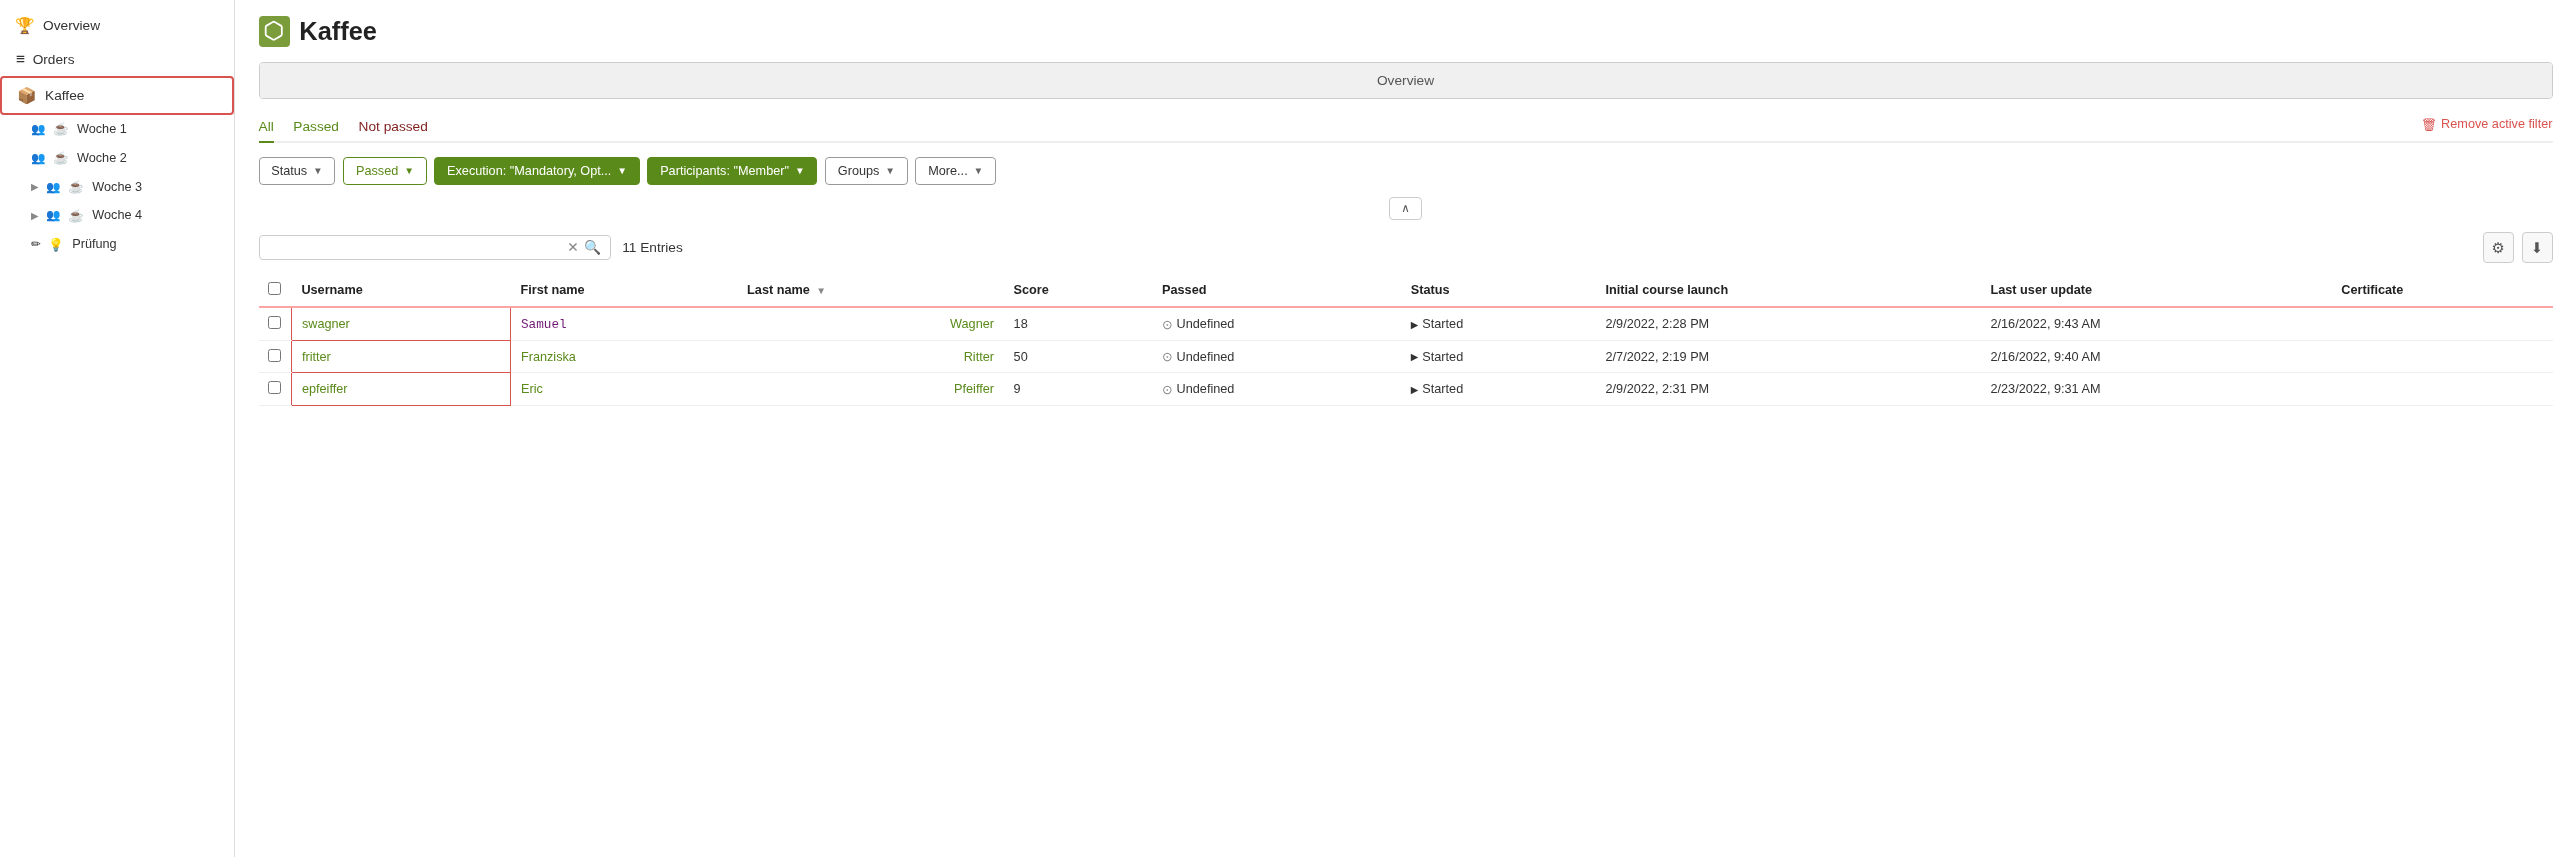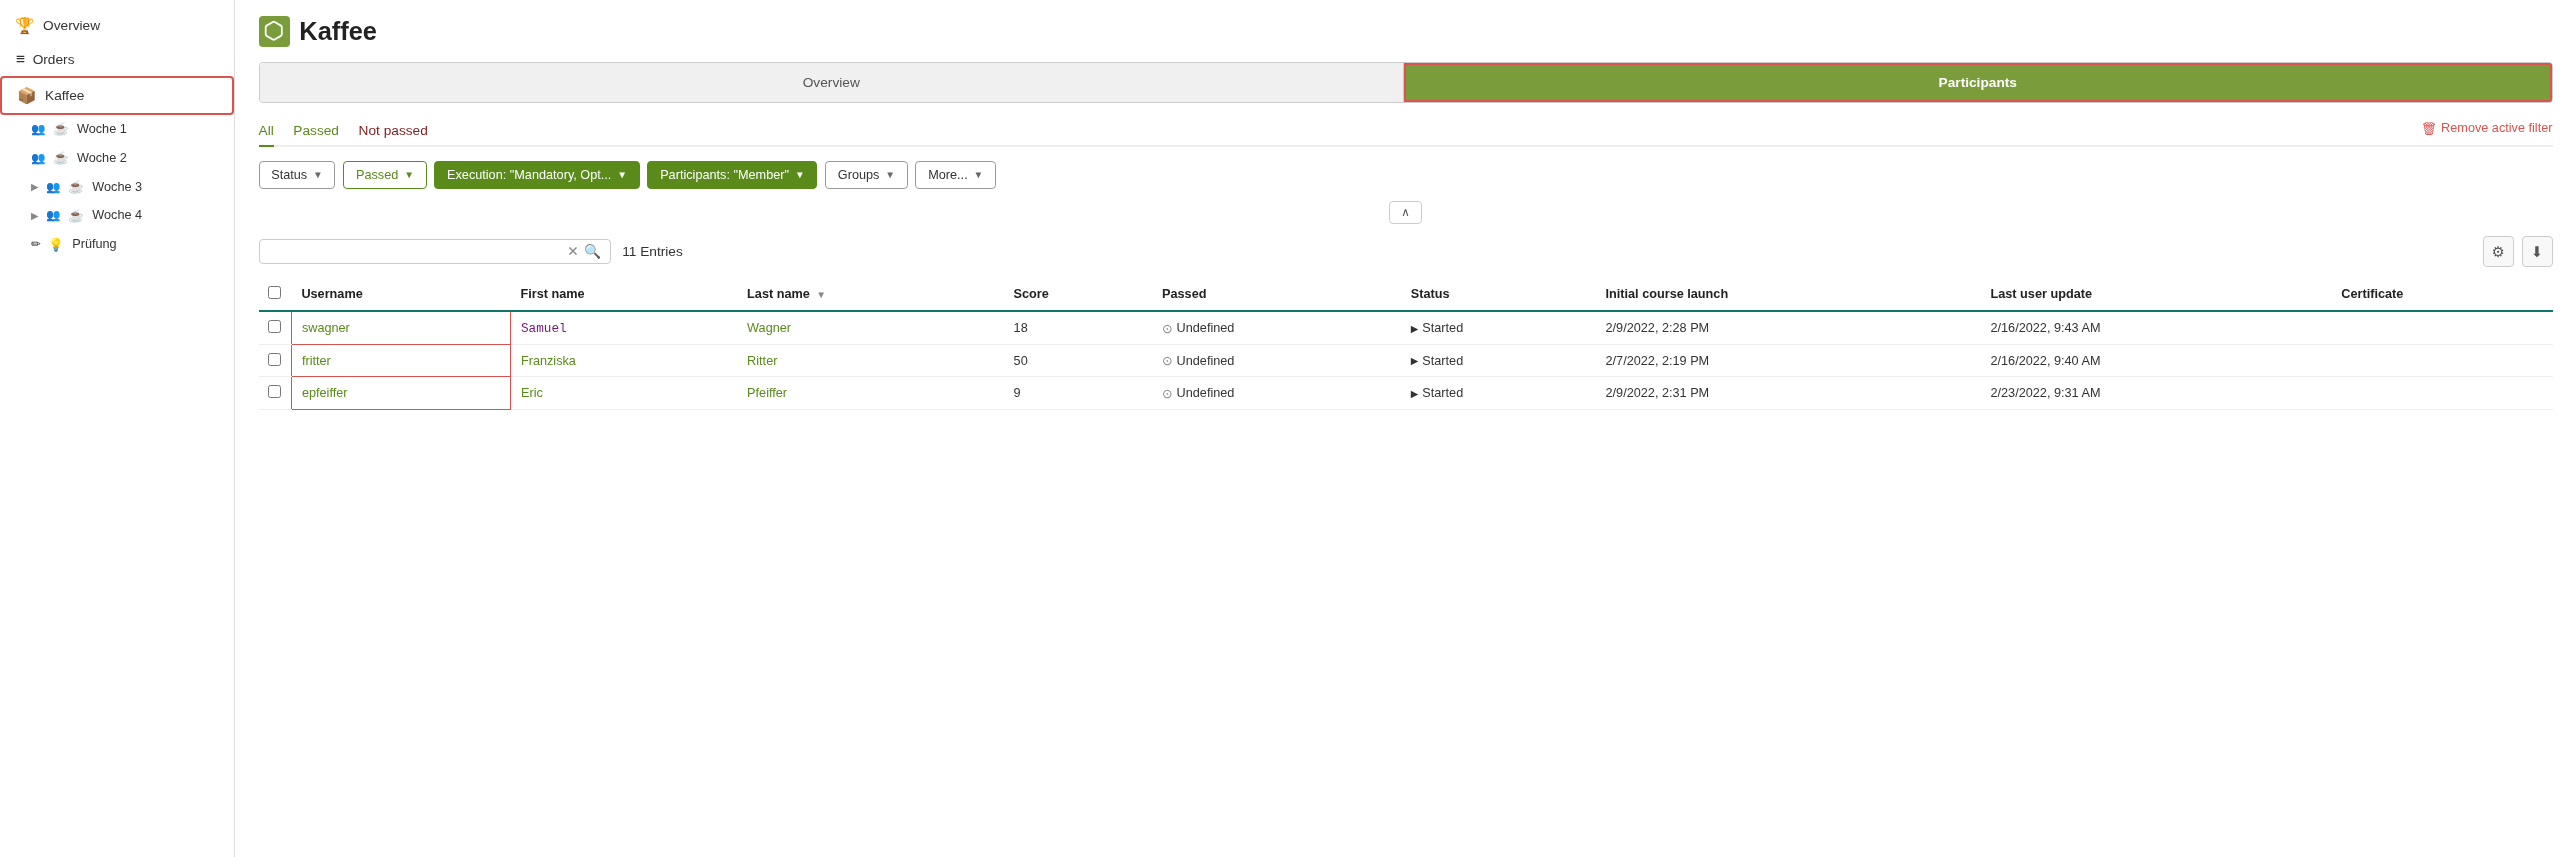--- a/index.html
+++ b/index.html
@@ -231,21 +231,21 @@
     }
 
     
     .table-container { overflow-x: auto; }
     table {
       width: 100%;
       border-collapse: collapse;
       font-size: 12.7px;
     }
     thead tr {
-      border-bottom: 2px solid #0f766e;
+      border-bottom: 2px solid #fca5a5;
     }
     th {
       padding: 7.8px 9.8px;
       text-align: left;
       font-weight: 600;
       color: #222;
       white-space: nowrap;
     }
     th .sort-icon { color: #888; font-size: 9.8px; margin-left: 2.9px; }
     td {
@@ -254,21 +254,21 @@
       color: #333;
       vertical-align: middle;
       white-space: nowrap;
     }
     td.username-cell {
       color: #5a8a1a;
       cursor: pointer;
       border: 1px solid #d9534f;
     }
     td.firstname-cell { color: #5a8a1a; }
-    td.lastname-cell { color: #5a8a1a; }
+    td.lastname-cell { color: #5a8a1a; text-align: right; }
     .checkbox-col { width: 27px; }
     .status-badge {
       display: flex;
       align-items: center;
       gap: 3.9px;
     }
     .passed-icon { color: #888; }
     .started-icon { color: #333; font-size: 9.8px; }
   </style>
 </head>
@@ -322,21 +322,20 @@
     <div class="page-title-icon">
       <svg width="21.5" height="21.5" viewBox="0 0 24 24" fill="none" stroke="white" stroke-width="2">
         <path d="M21 16V8a2 2 0 0 0-1-1.73l-7-4a2 2 0 0 0-2 0l-7 4A2 2 0 0 0 3 8v8a2 2 0 0 0 1 1.73l7 4a2 2 0 0 0 2 0l7-4A2 2 0 0 0 21 16z"></path>
       </svg>
     </div>
     <span>Kaffee</span>
   </div>
 
   <div class="tabs-row">
     <button class="tab-btn">Overview</button>
-    <button class="tab-btn active" style="border:2px solid #d9534f;">Participants</button>
   </div>
 
   <div class="filter-tabs">
     <span class="filter-tab active">All</span>
     <span class="filter-tab passed">Passed</span>
     <span class="filter-tab not-passed">Not passed</span>
     <div class="remove-filter">
       <span>🗑</span>
       <span>Remove active filter</span>
     </div>

